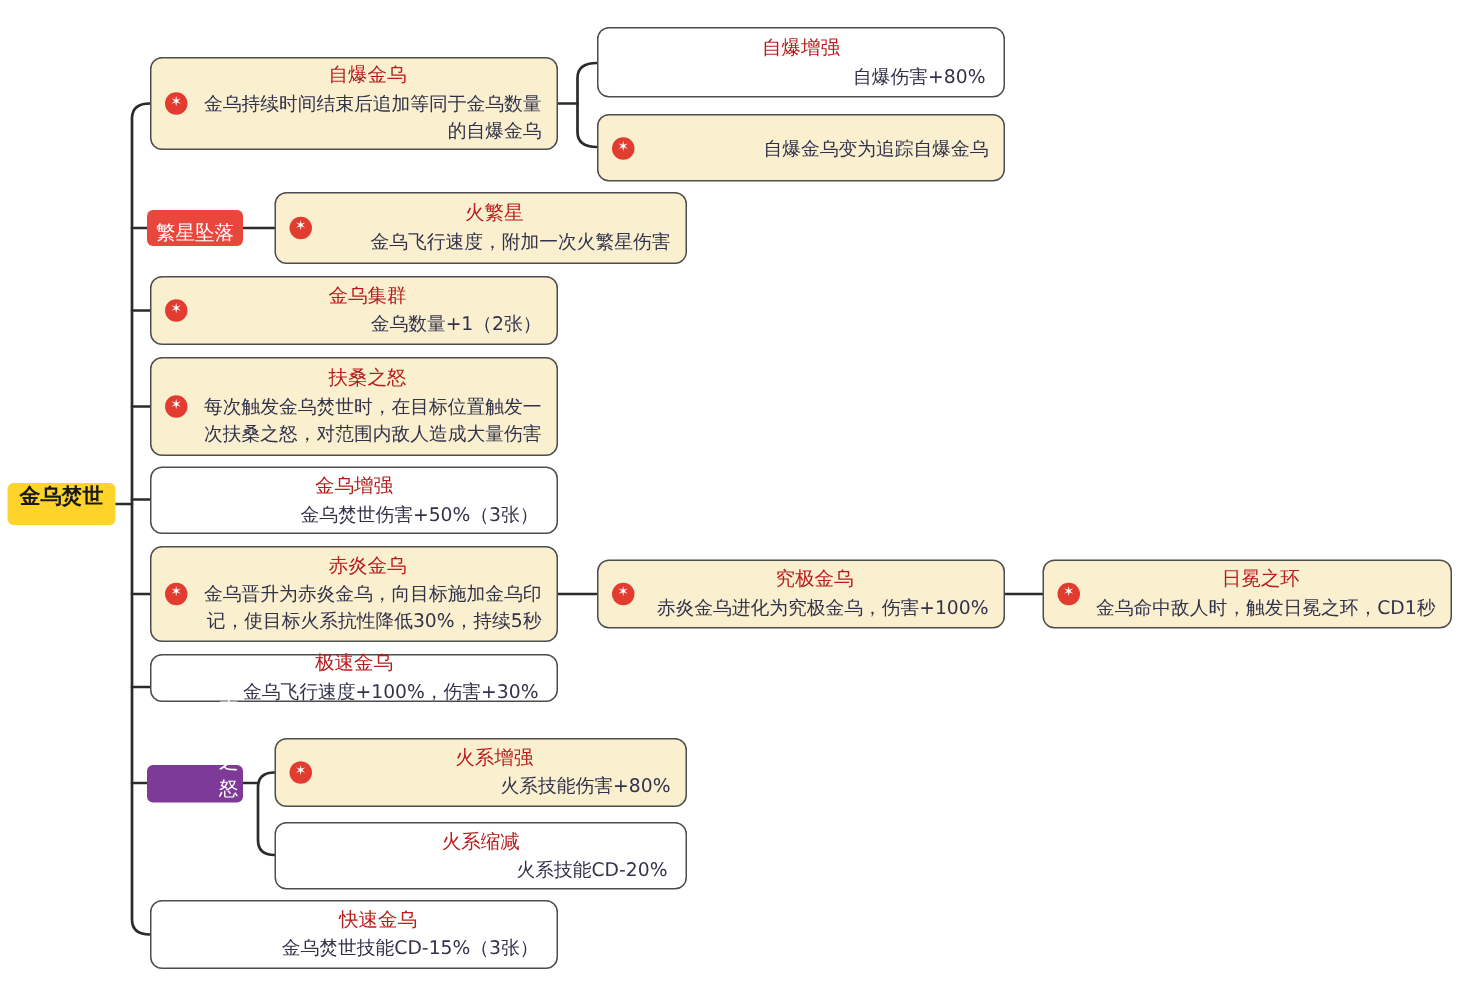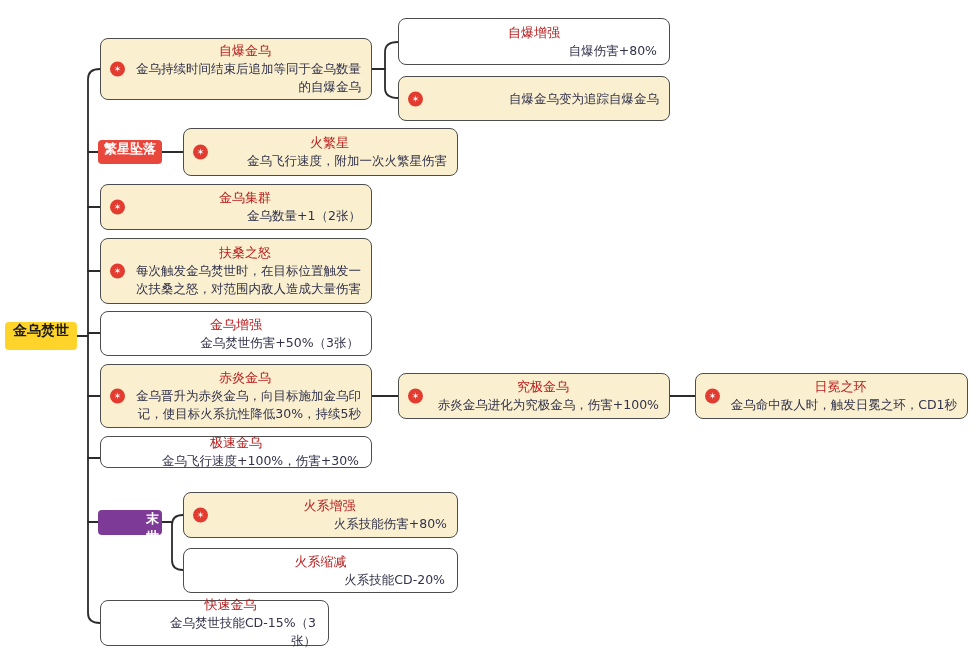--- a/index.html
+++ b/index.html
@@ -44,23 +44,23 @@
     font-size: 9px;
     line-height: 15px;
     text-align: center;
   }
   .tag {
     position: absolute;
     box-sizing: border-box;
     border-radius: 4px;
     color: #ffffff;
     font-size: 13px;
-    font-weight: 700;
+    font-weight: 400;
     display: flex;
-    align-items: flex-start;
+    align-items: flex-end;
     justify-content: center;
   }
   .tag.red    { background: #e9463c; }
   .tag.purple { background: #7d3a97; }
   .root {
     position: absolute;
     box-sizing: border-box;
     background: #ffd42a;
     border-radius: 4px;
     color: #1a1a1a;
@@ -181,18 +181,18 @@
     <span class="star">✶</span>
     <div class="title">火系增强</div>
     <div class="desc">火系技能伤害+80%</div>
   </div>
 
   <div class="node" style="left:183px; top:548px; width:275px; height:45px;">
     <div class="title">火系缩减</div>
     <div class="desc">火系技能CD-20%</div>
   </div>
 
-  <div class="node" style="left:100px; top:600px; width:229px; height:46px;padding-left:44px;">
+  <div class="node" style="left:100px; top:600px; width:272px; height:46px;padding-left:44px;">
     <div class="title">快速金乌</div>
     <div class="desc">金乌焚世技能CD-15%（3张）</div>
   </div>
 
 </div>
 
 </body></html>

